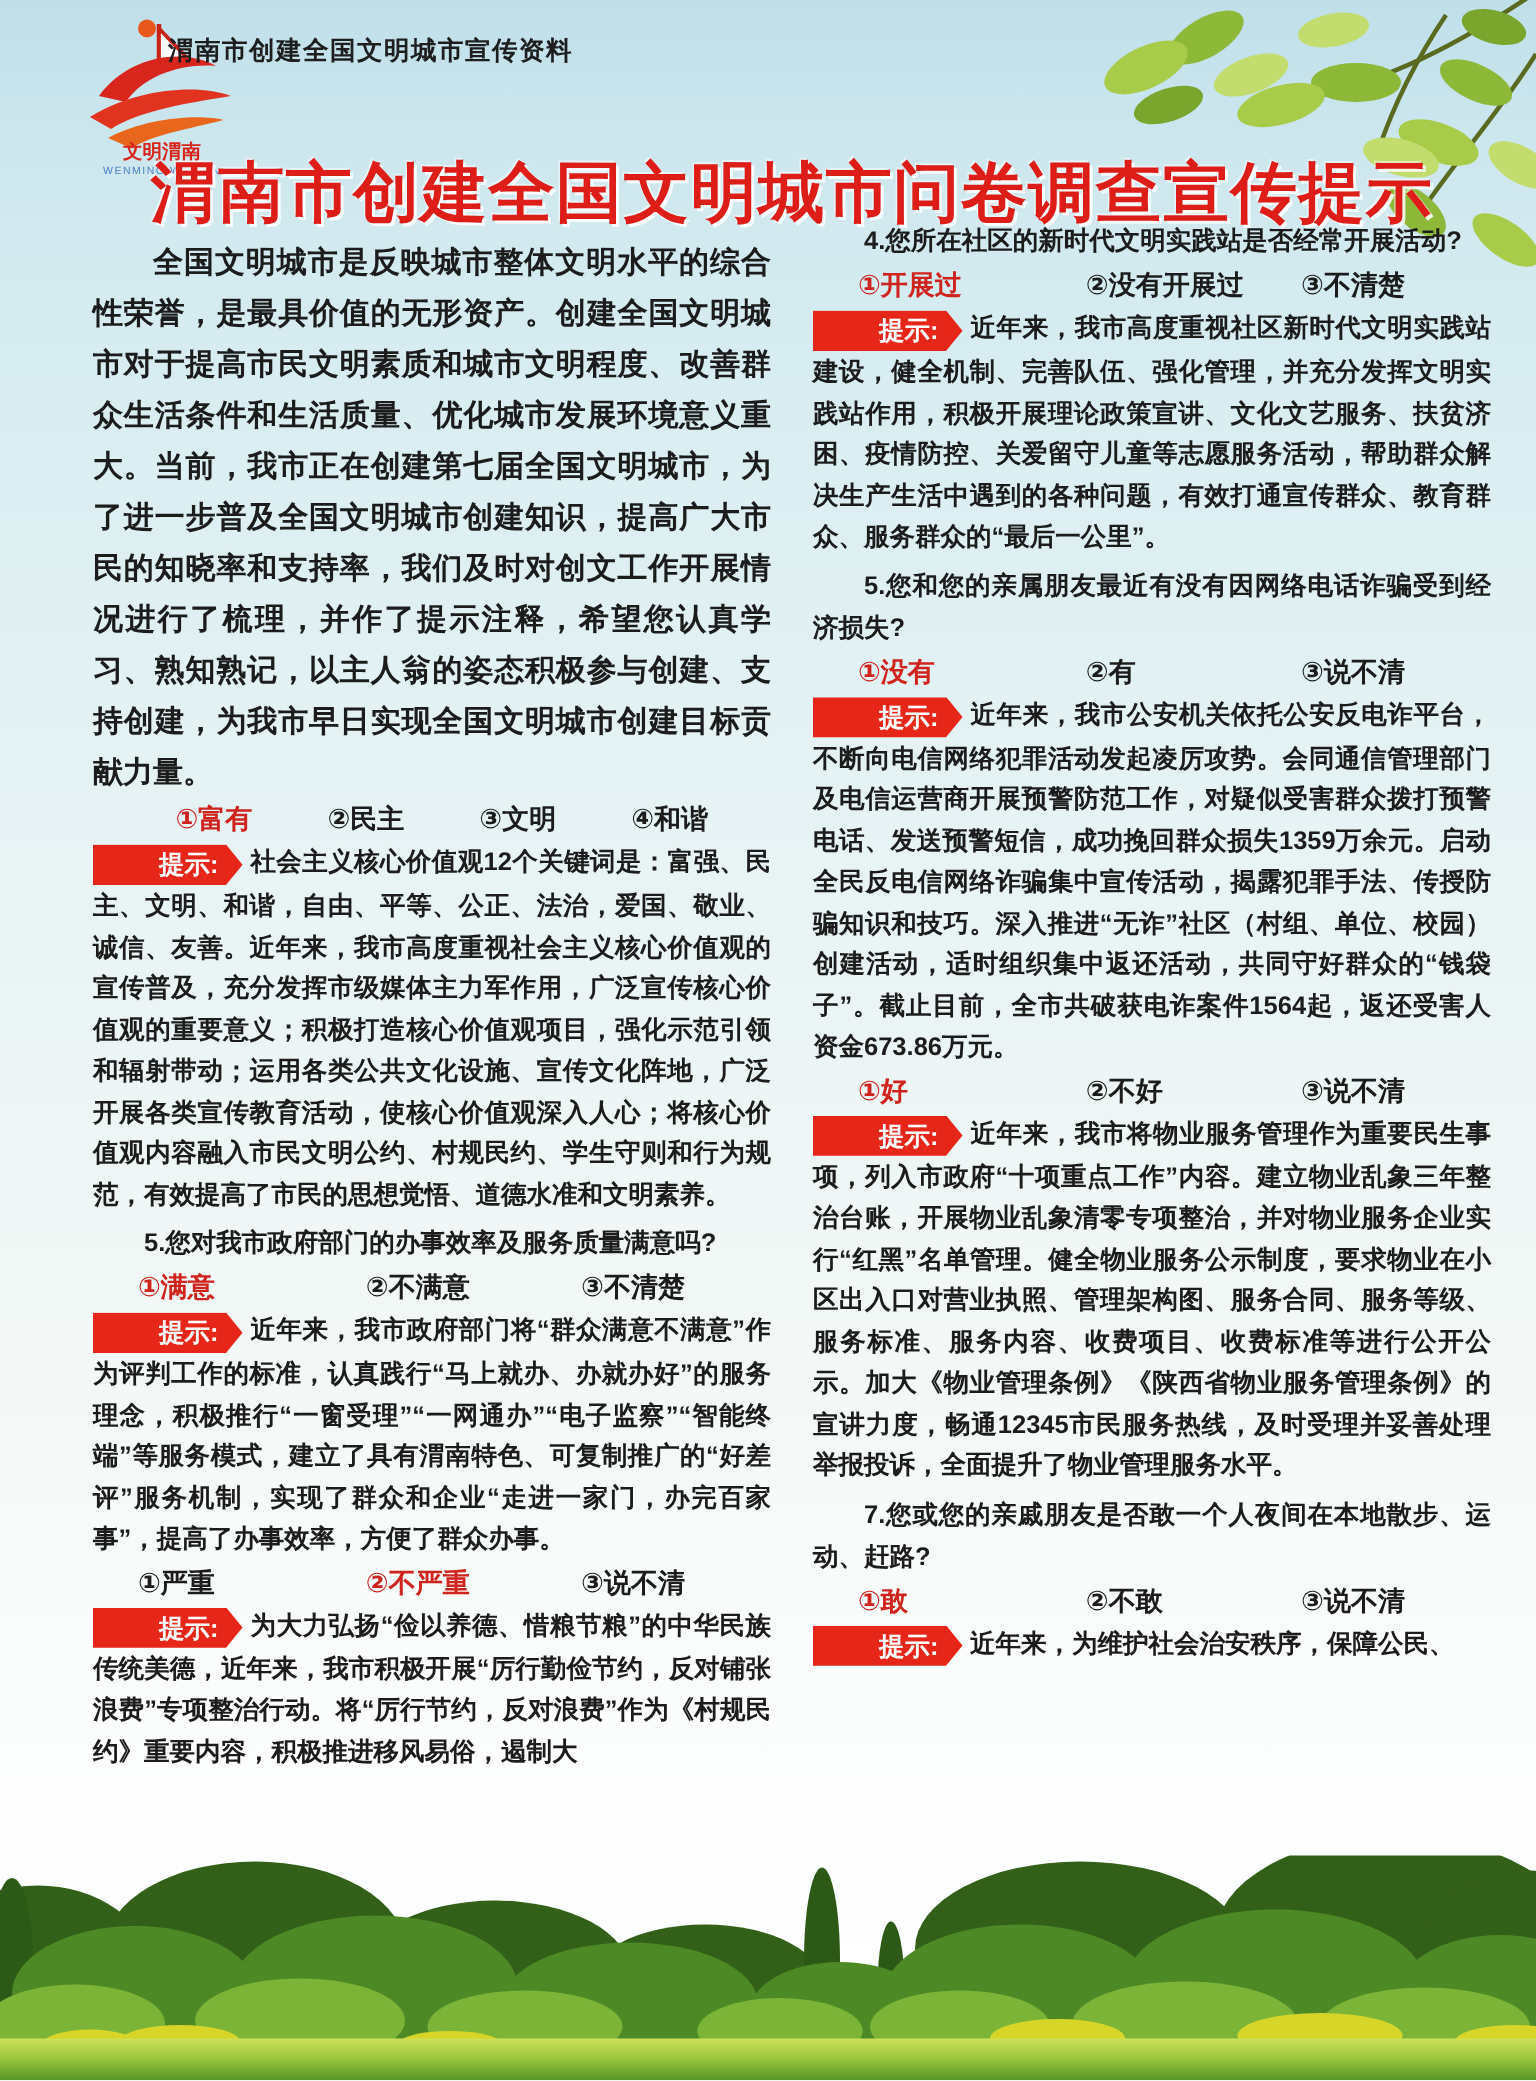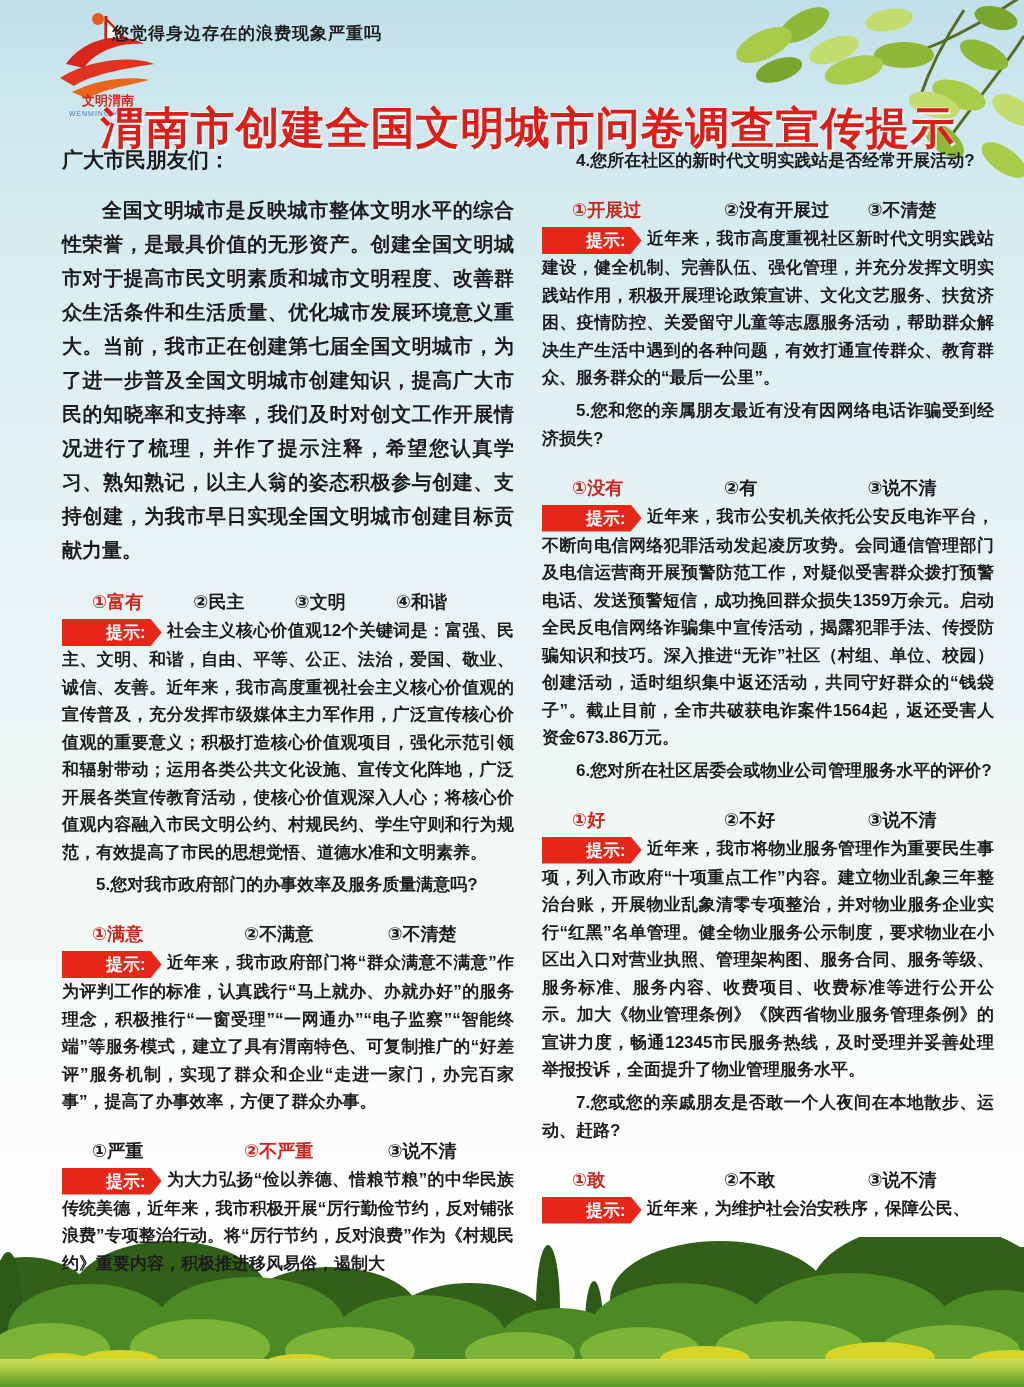--- a/index.html
+++ b/index.html
@@ -22,24 +22,24 @@
 
   .col{position:absolute;top:142px;width:452px;color:#1c1c1c;}
   .col.left{left:62px;}
   .col.right{left:542px;}
 
   .salutation{font-family:"DejaVu Serif","Liberation Serif",serif;font-size:21px;font-weight:700;line-height:36px;}
   .intro{font-family:"DejaVu Serif","Liberation Serif",serif;font-size:20px;font-weight:700;line-height:34px;
     text-indent:2em;text-align:justify;margin-top:15px;}
 
   .q{font-weight:700;font-size:17px;line-height:28px;text-indent:2em;text-align:justify;margin-top:5px;}
-  .opts{display:flex;padding-left:30px;font-weight:700;font-size:18px;line-height:30px;margin-top:20px;}
+  .opts{display:flex;padding-left:30px;font-weight:700;font-size:18px;line-height:30px;}
   .opts3 .opt:nth-child(1){width:36%;}
   .opts3 .opt:nth-child(2){width:34%;}
-  .opts4 .opt{width:24%;}
+  .opts4 .opt{width:24%;text-align:center;}
   .red{color:#cf231d;}
 
   .tip{font-weight:700;font-size:17px;line-height:27.5px;text-align:justify;}
   .tip-badge{display:inline-block;background:#e62619;color:#ffffff;font-size:17px;font-weight:700;
     line-height:23px;padding:2px 16px 2px 44px;margin-right:5px;vertical-align:-2px;
     clip-path:polygon(0 0,calc(100% - 11px) 0,100% 50%,calc(100% - 11px) 100%,0 100%);}
   .cont{font-weight:700;font-size:17px;line-height:27.5px;text-align:justify;}
 </style>
 </head>
 <body>
@@ -136,25 +136,24 @@
   <svg class="logo" viewBox="0 0 120 112">
     <circle cx="50" cy="13" r="6" fill="#e8581c"></circle>
     <path d="M58,10 L58,40" stroke="#c82318" stroke-width="3"></path>
     <path d="M58,13 L80,36 L58,36 Z" fill="#ffffff" stroke="#c82318" stroke-width="2.5"></path>
     <path d="M18,58 C38,30 76,26 96,38 C74,36 48,44 36,62 Z" fill="#d8261c"></path>
     <path d="M12,72 C44,52 86,50 106,58 C80,62 44,68 26,80 Z" fill="#e03420"></path>
     <path d="M24,86 C50,72 86,70 101,74 C78,80 52,84 40,93 Z" fill="#e8671c"></path>
     <text x="60" y="99" text-anchor="middle" fill="#d8261c" font-size="13" font-weight="bold">文明渭南</text>
     <text x="60" y="110" text-anchor="middle" fill="#4a7ec2" font-size="7" letter-spacing="1">WENMING WEINAN</text>
   </svg>
-  <div class="brand">您觉得身边存在的浪费现象严重吗</div>
+  <div class="brand">渭南市创建全国文明城市宣传资料</div>
   <h1 class="title">渭南市创建全国文明城市问卷调查宣传提示</h1>
 
   <div class="col left">
-    <p class="salutation">广大市民朋友们：</p>
     <p class="intro">全国文明城市是反映城市整体文明水平的综合性荣誉，是最具价值的无形资产。创建全国文明城市对于提高市民文明素质和城市文明程度、改善群众生活条件和生活质量、优化城市发展环境意义重大。当前，我市正在创建第七届全国文明城市，为了进一步普及全国文明城市创建知识，提高广大市民的知晓率和支持率，我们及时对创文工作开展情况进行了梳理，并作了提示注释，希望您认真学习、熟知熟记，以主人翁的姿态积极参与创建、支持创建，为我市早日实现全国文明城市创建目标贡献力量。</p>
 
     <div class="opts opts4">
       <span class="opt red">①富有</span>
       <span class="opt">②民主</span>
       <span class="opt">③文明</span>
       <span class="opt">④和谐</span>
     </div>
     <p class="tip"><span class="tip-badge">提示:</span><span>社会主义核心价值观12个关键词是：富强、民主、文明、和谐，自由、平等、公正、法治，爱国、敬业、诚信、友善。近年来，我市高度重视社会主义核心价值观的宣传普及，充分发挥市级媒体主力军作用，广泛宣传核心价值观的重要意义；积极打造核心价值观项目，强化示范引领和辐射带动；运用各类公共文化设施、宣传文化阵地，广泛开展各类宣传教育活动，使核心价值观深入人心；将核心价值观内容融入市民文明公约、村规民约、学生守则和行为规范，有效提高了市民的思想觉悟、道德水准和文明素养。</span></p>
 
@@ -185,21 +184,20 @@
     <p class="tip"><span class="tip-badge">提示:</span><span>近年来，我市高度重视社区新时代文明实践站建设，健全机制、完善队伍、强化管理，并充分发挥文明实践站作用，积极开展理论政策宣讲、文化文艺服务、扶贫济困、疫情防控、关爱留守儿童等志愿服务活动，帮助群众解决生产生活中遇到的各种问题，有效打通宣传群众、教育群众、服务群众的“最后一公里”。</span></p>
 
     <p class="q">5.您和您的亲属朋友最近有没有因网络电话诈骗受到经济损失?</p>
     <div class="opts opts3">
       <span class="opt red">①没有</span>
       <span class="opt">②有</span>
       <span class="opt">③说不清</span>
     </div>
     <p class="tip"><span class="tip-badge">提示:</span><span>近年来，我市公安机关依托公安反电诈平台，不断向电信网络犯罪活动发起凌厉攻势。会同通信管理部门及电信运营商开展预警防范工作，对疑似受害群众拨打预警电话、发送预警短信，成功挽回群众损失1359万余元。启动全民反电信网络诈骗集中宣传活动，揭露犯罪手法、传授防骗知识和技巧。深入推进“无诈”社区（村组、单位、校园）创建活动，适时组织集中返还活动，共同守好群众的“钱袋子”。截止目前，全市共破获电诈案件1564起，返还受害人资金673.86万元。</span></p>
 
-    <p class="q">6.您对所在社区居委会或物业公司管理服务水平的评价?</p>
     <div class="opts opts3">
       <span class="opt red">①好</span>
       <span class="opt">②不好</span>
       <span class="opt">③说不清</span>
     </div>
     <p class="tip"><span class="tip-badge">提示:</span><span>近年来，我市将物业服务管理作为重要民生事项，列入市政府“十项重点工作”内容。建立物业乱象三年整治台账，开展物业乱象清零专项整治，并对物业服务企业实行“红黑”名单管理。健全物业服务公示制度，要求物业在小区出入口对营业执照、管理架构图、服务合同、服务等级、服务标准、服务内容、收费项目、收费标准等进行公开公示。加大《物业管理条例》《陕西省物业服务管理条例》的宣讲力度，畅通12345市民服务热线，及时受理并妥善处理举报投诉，全面提升了物业管理服务水平。</span></p>
 
     <p class="q">7.您或您的亲戚朋友是否敢一个人夜间在本地散步、运动、赶路?</p>
     <div class="opts opts3">
       <span class="opt red">①敢</span>

